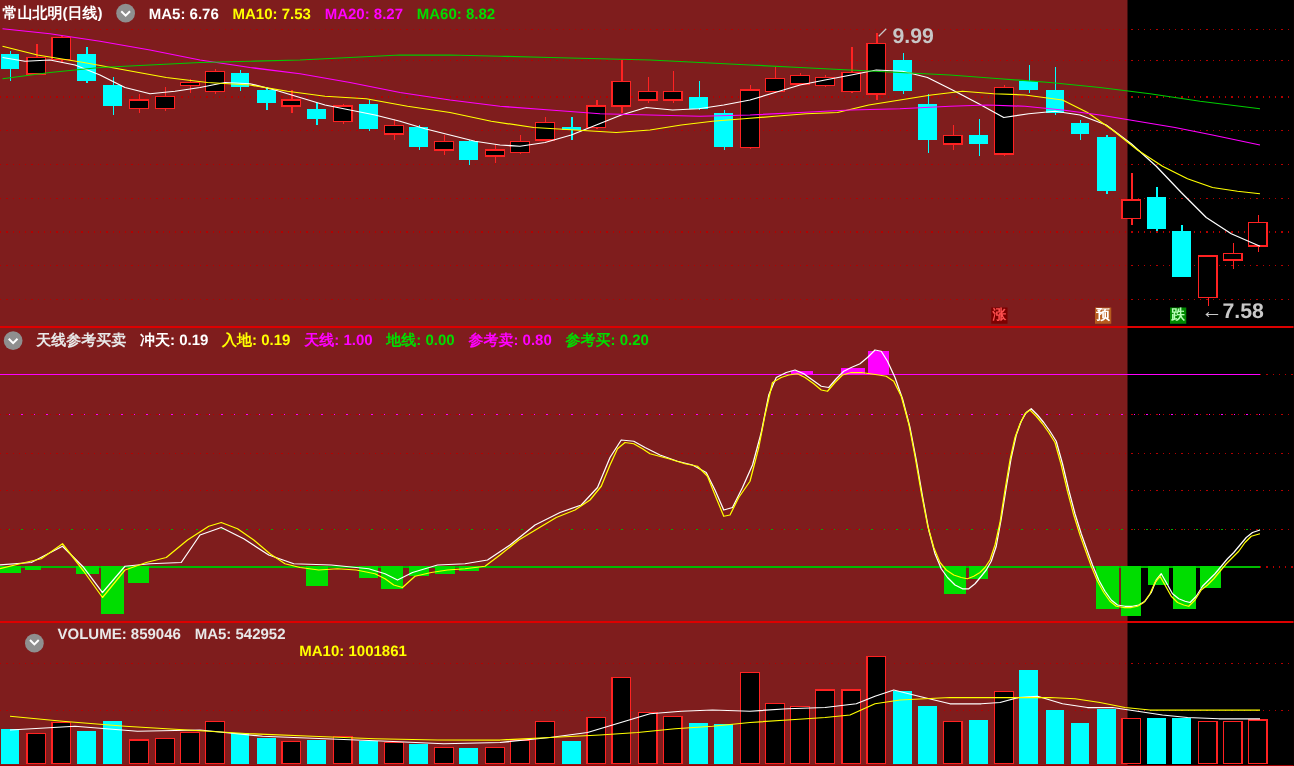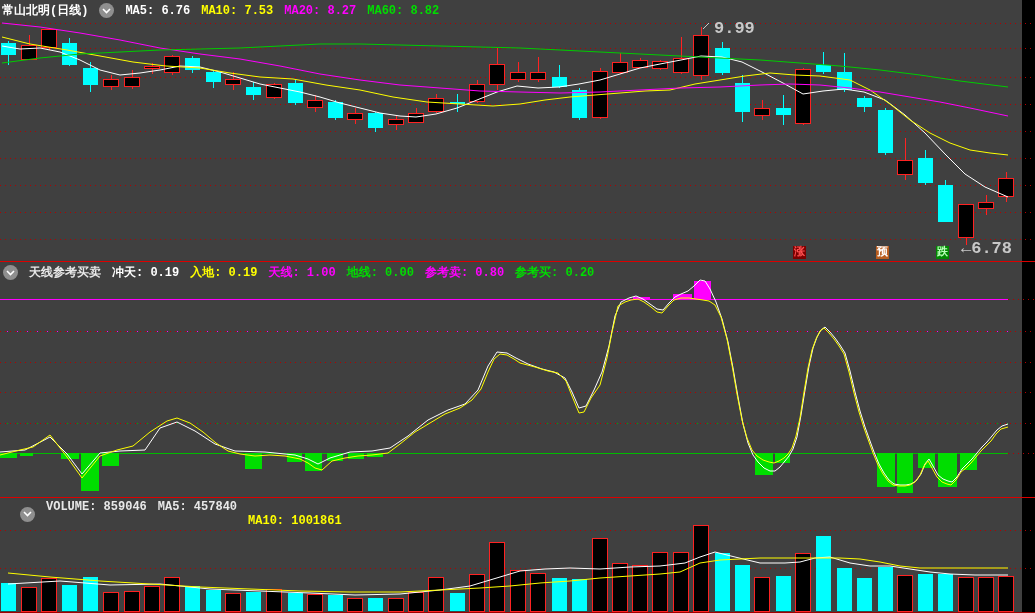--- a/index.html
+++ b/index.html
@@ -1,17 +1,17 @@
 <!DOCTYPE html>
 <html><head>
 <meta charset="utf-8">
 <style>
   html,body{margin:0;padding:0;background:#000;width:1035px;height:613px;overflow:hidden;}
-  #stage{position:relative;width:1022px;height:613px;background:#404040;
-         font-family:Liberation Mono, monospace;}
+  #stage{position:relative;width:902px;height:613px;background:#7f1d1d;
+         font-family:Liberation Sans, sans-serif;}
   #chart-svg{position:absolute;left:0;top:0;}
   .hdr{position:absolute;display:flex;align-items:center;white-space:nowrap;
        font-size:12px;font-weight:bold;letter-spacing:0;z-index:5;}
   .hdr span{margin-right:11px;}
   .chev{display:inline-flex;align-items:center;justify-content:center;
         width:15px;height:15px;border-radius:50%;background:#8f8f8f;color:#fff;
         font-size:11px;line-height:15px;margin-right:6px;flex:none;}
   .chev svg{display:block;}
   .badge{position:absolute;width:13px;height:13px;font-size:11px;font-weight:bold;
          line-height:13px;text-align:center;z-index:4;}
@@ -266,25 +266,25 @@
   </div>
 
   <div class="hdr" id="vol-header">
     <span class="chev">
         <svg width="9" height="6">
           <polyline points="1,1 4.5,4.5 8,1" fill="none" stroke="#ffffff" stroke-width="1.6"></polyline>
         </svg>
       </span>
     <span id="vol-items" style="display:inline-flex;">
         <span style="color: rgb(232, 232, 232);">VOLUME: 859046</span>
-        <span style="color: rgb(232, 232, 232);">MA5: 457840</span>
+        <span style="color: rgb(232, 232, 232);">MA5: 542952</span>
         <span style="color: rgb(255, 255, 0); margin-top: 14px;">MA10: 1001861</span>
       </span>
   </div>
 
   <div class="annot" id="annot-high" style="left: 714px; top: 19px;">9.99</div>
-  <div class="annot" id="annot-low" style="left: 961px; top: 239px;">←6.78</div>
+  <div class="annot" id="annot-low" style="left: 961px; top: 239px;">←7.58</div>
   <div id="badges">
       <div class="badge" style="left: 793px; top: 246px; background: rgb(124, 0, 0); color: rgb(255, 80, 80);">涨</div>
       <div class="badge" style="left: 876px; top: 246px; background: rgb(184, 92, 30); color: rgb(255, 255, 255);">预</div>
       <div class="badge" style="left: 936px; top: 246px; background: rgb(0, 136, 0); color: rgb(184, 255, 184);">跌</div>
     </div>
 </div>
 
 </body></html>

